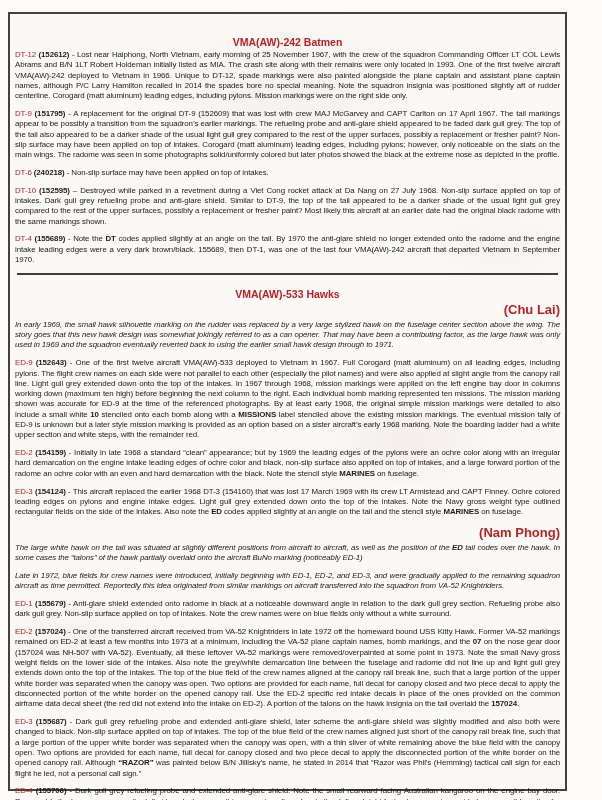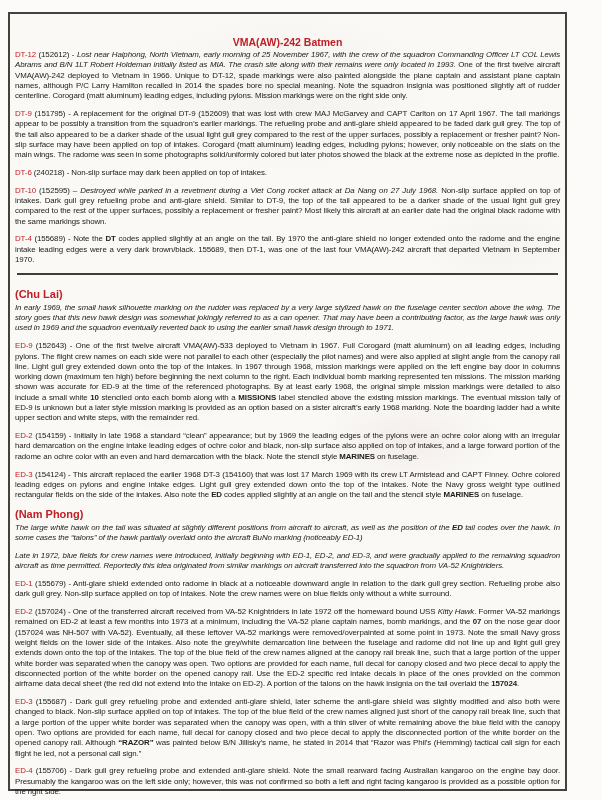--- a/index.html
+++ b/index.html
@@ -13,49 +13,50 @@
       radial-gradient(ellipse 100px 55px at 27% 49%, rgba(192,152,152,0.09), transparent 70%),
       radial-gradient(ellipse 220px 120px at 50% 10%, rgba(182,182,176,0.10), transparent 70%),
       radial-gradient(ellipse 160px 90px at 14% 82%, rgba(186,181,170,0.09), transparent 70%),
       radial-gradient(ellipse 120px 60px at 88% 30%, rgba(186,181,172,0.08), transparent 70%);
     padding:22px 5px 6px 5px;
   }
   .sec-title{
     margin:0 0 2px 0;text-align:center;font-size:10.5px;font-weight:bold;color:#bf2026;
   }
   .sec-sub{
-    margin:0 0 3px 0;text-align:left;font-size:11px;font-weight:bold;color:#bf2026;
+    margin:0 0 3px 0;text-align:right;font-size:13px;font-weight:bold;color:#bf2026;
   }
   .para,.entry{
     margin:0 0 7.5px 0;font-size:7.9px;line-height:10.3px;color:#1c1c1c;
     text-align:justify;letter-spacing:-0.1px;
   }
   .para{font-style:italic;}
   .entry .code{color:#bf2026;font-weight:normal;}
-  .entry .buno{font-weight:normal;}
-  .it{font-style:italic;}
+  .entry .buno{font-weight:bold;}
+  .it{}
   .bd{font-weight:bold;}
   .rule{border:none;border-top:2px solid #3f3d39;margin:2px 2px 13px 2px;}
   .nam-sub{margin-top:3px;}
 </style>
 </head>
 <body>
 
 <div class="page">
   <h1 class="sec-title">VMA(AW)-242 Batmen</h1>
   <div>
       <p class="entry"><span class="code">DT-12</span> <span class="buno">(152612)</span> - <span class="it">Lost near Haiphong, North Vietnam, early morning of 25 November 1967, with the crew of the squadron Commanding Officer LT COL Lewis Abrams and B/N 1LT Robert Holdeman initially listed as MIA. The crash site along with their remains were only located in 1993.</span><span> One of the first twelve aircraft VMA(AW)-242 deployed to Vietnam in 1966. Unique to DT-12, spade markings were also painted alongside the plane captain and assistant plane captain names, although P/C Larry Hamilton recalled in 2014 the spades bore no special meaning. Note the squadron insignia was positioned slightly aft of rudder centerline. Corogard (matt aluminum) leading edges, including pylons. Mission markings were on the right side only.</span></p>
       <p class="entry"><span class="code">DT-9</span> <span class="buno">(151795)</span> - <span>A replacement for the original DT-9 (152609) that was lost with crew MAJ McGarvey and CAPT Carlton on 17 April 1967. The tail markings appear to be possibly a transition from the squadron’s earlier markings. The refueling probe and anti-glare shield appeared to be faded dark gull grey. The top of the tail also appeared to be a darker shade of the usual light gull grey compared to the rest of the upper surfaces, possibly a replacement or fresher paint? Non-slip surface may have been applied on top of intakes. Corogard (matt aluminum) leading edges, including pylons; however, only noticeable on the slats on the main wings. The radome was seen in some photographs solid/uniformly colored but later photos showed the black at the extreme nose as depicted in the profile.</span></p>
-      <p class="entry"><span class="code">DT-6</span> <span class="buno">(240218)</span> - <span>Non-slip surface may dark been applied on top of intakes.</span></p>
+      <p class="entry"><span class="code">DT-6</span> <span class="buno">(240218)</span> - <span>Non-slip surface may have been applied on top of intakes.</span></p>
       <p class="entry"><span class="code">DT-10</span> <span class="buno">(152595)</span> – <span class="it">Destroyed while parked in a revetment during a Viet Cong rocket attack at Da Nang on 27 July 1968.</span><span> Non-slip surface applied on top of intakes. Dark gull grey refueling probe and anti-glare shield. Similar to DT-9, the top of the tail appeared to be a darker shade of the usual light gull grey compared to the rest of the upper surfaces, possibly a replacement or fresher paint? Most likely this aircraft at an earlier date had the original black radome with the same markings shown.</span></p>
       <p class="entry"><span class="code">DT-4</span> <span class="buno">(155689)</span> - <span>Note the </span><span class="bd">DT</span><span> codes applied slightly at an angle on the tail. By 1970 the anti-glare shield no longer extended onto the radome and the engine intake leading edges were a very dark brown/black. 155689, then DT-1, was one of the last four VMA(AW)-242 aircraft that departed Vietnam in September 1970.</span></p>
     </div>
 
   <hr class="rule">
 
+  <h1 class="sec-title">VMA(AW)-533 Hawks</h1>
   <h2 class="sec-sub">(Chu Lai)</h2>
   <p class="para"><span class="it">In early 1969, the small hawk silhouette marking on the rudder was replaced by a very large stylized hawk on the fuselage center section above the wing. The story goes that this new hawk design was somewhat jokingly referred to as a can opener. That may have been a contributing factor, as the large hawk was only used in 1969 and the squadron eventually reverted back to using the earlier small hawk design through to 1971.</span></p>
   <div>
       <p class="entry"><span class="code">ED-9</span> <span class="buno">(152643)</span> - <span>One of the first twelve aircraft VMA(AW)-533 deployed to Vietnam in 1967. Full Corogard (matt aluminum) on all leading edges, including pylons. The flight crew names on each side were not parallel to each other (especially the pilot names) and were also applied at slight angle from the canopy rail line. Light gull grey extended down onto the top of the intakes. In 1967 through 1968, mission markings were applied on the left engine bay door in columns working down (maximum ten high) before beginning the next column to the right. Each individual bomb marking represented ten missions. The mission marking shown was accurate for ED-9 at the time of the referenced photographs. By at least early 1968, the original simple mission markings were detailed to also include a small white </span><span class="bd">10</span><span> stenciled onto each bomb along with a </span><span class="bd">MISSIONS</span><span> label stenciled above the existing mission markings. The eventual mission tally of ED-9 is unknown but a later style mission marking is provided as an option based on a sister aircraft’s early 1968 marking. Note the boarding ladder had a white upper section and white steps, with the remainder red.</span></p>
       <p class="entry"><span class="code">ED-2</span> <span class="buno">(154159)</span> - <span>Initially in late 1968 a standard “clean” appearance; but by 1969 the leading edges of the pylons were an ochre color along with an irregular hard demarcation on the engine intake leading edges of ochre color and black, non-slip surface also applied on top of intakes, and a large forward portion of the radome an ochre color with an even and hard demarcation with the black. Note the stencil style </span><span class="bd">MARINES</span><span> on fuselage.</span></p>
       <p class="entry"><span class="code">ED-3</span> <span class="buno">(154124)</span> - <span>This aircraft replaced the earlier 1968 DT-3 (154160) that was lost 17 March 1969 with its crew LT Armistead and CAPT Finney. Ochre colored leading edges on pylons and engine intake edges. Light gull grey extended down onto the top of the intakes. Note the Navy gross weight type outlined rectangular fields on the side of the intakes. Also note the </span><span class="bd">ED</span><span> codes applied slightly at an angle on the tail and the stencil style </span><span class="bd">MARINES</span><span> on fuselage.</span></p>
     </div>
 
   <h2 class="sec-sub nam-sub">(Nam Phong)</h2>
   <p class="para"><span class="it">The large white hawk on the tail was situated at slightly different positions from aircraft to aircraft, as well as the position of the </span><span class="bd it">ED</span><span class="it"> tail codes over the hawk. In some cases the “talons” of the hawk partially overlaid onto the aircraft BuNo marking (noticeably ED-1)</span></p>

